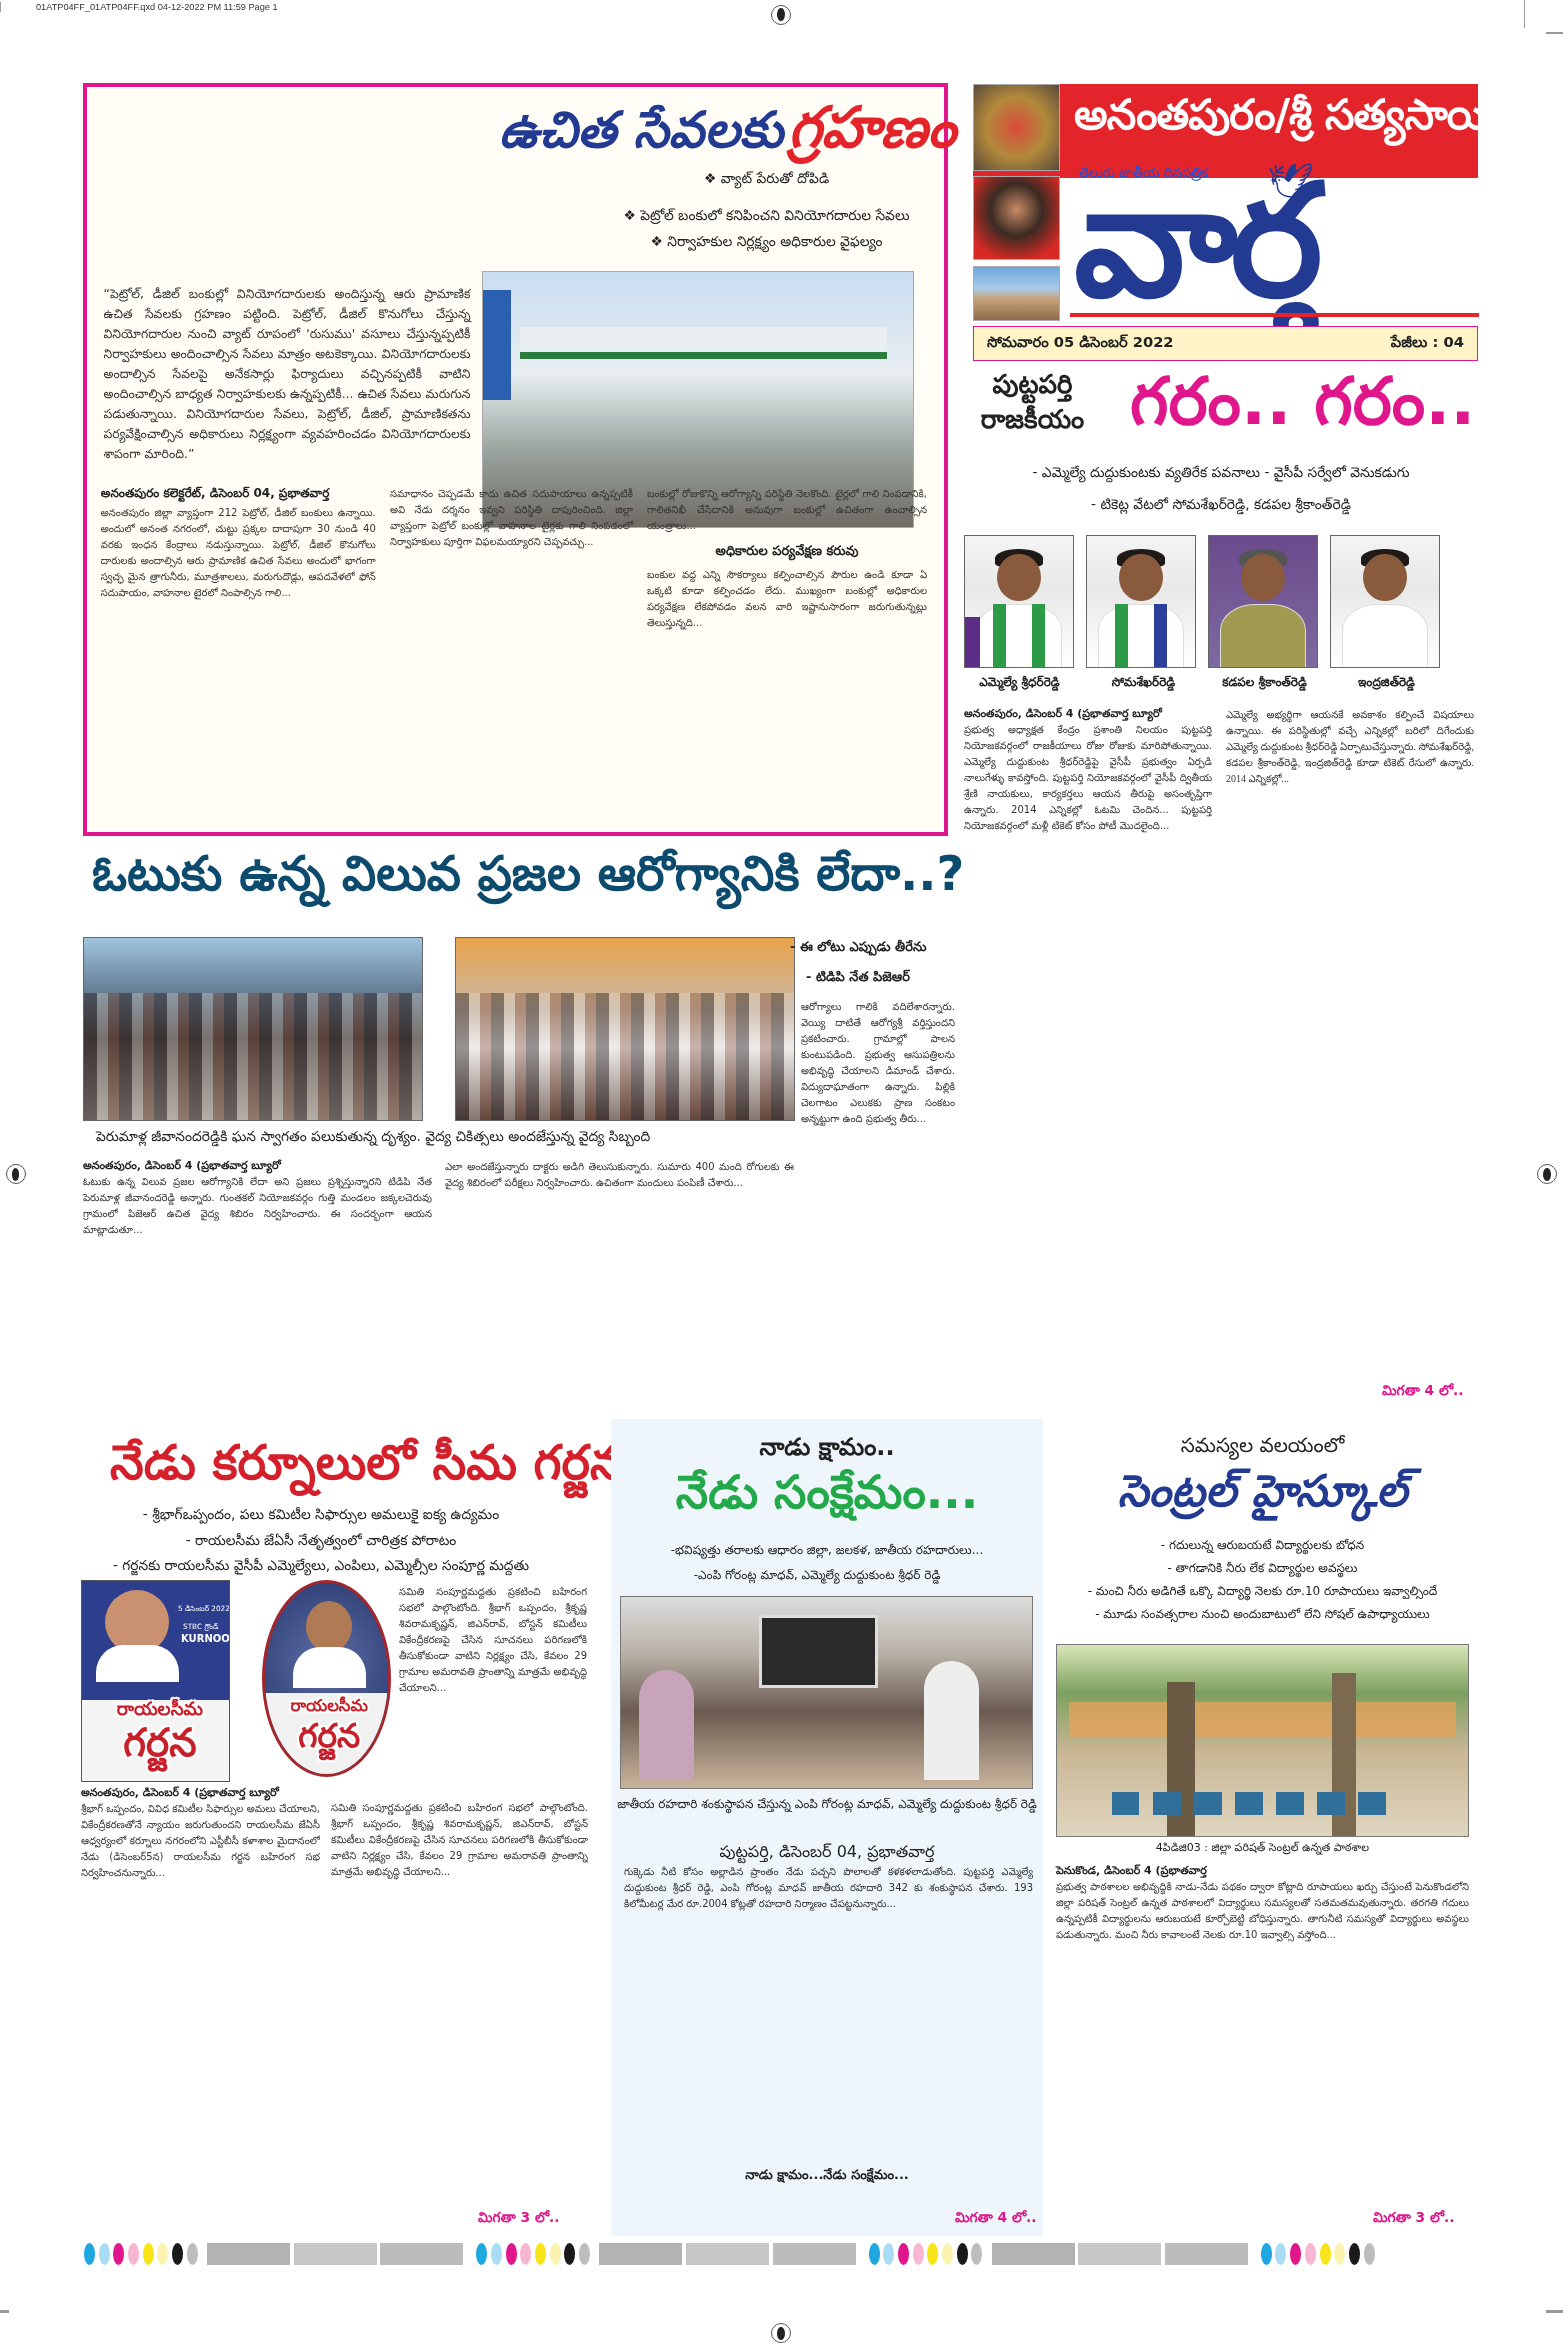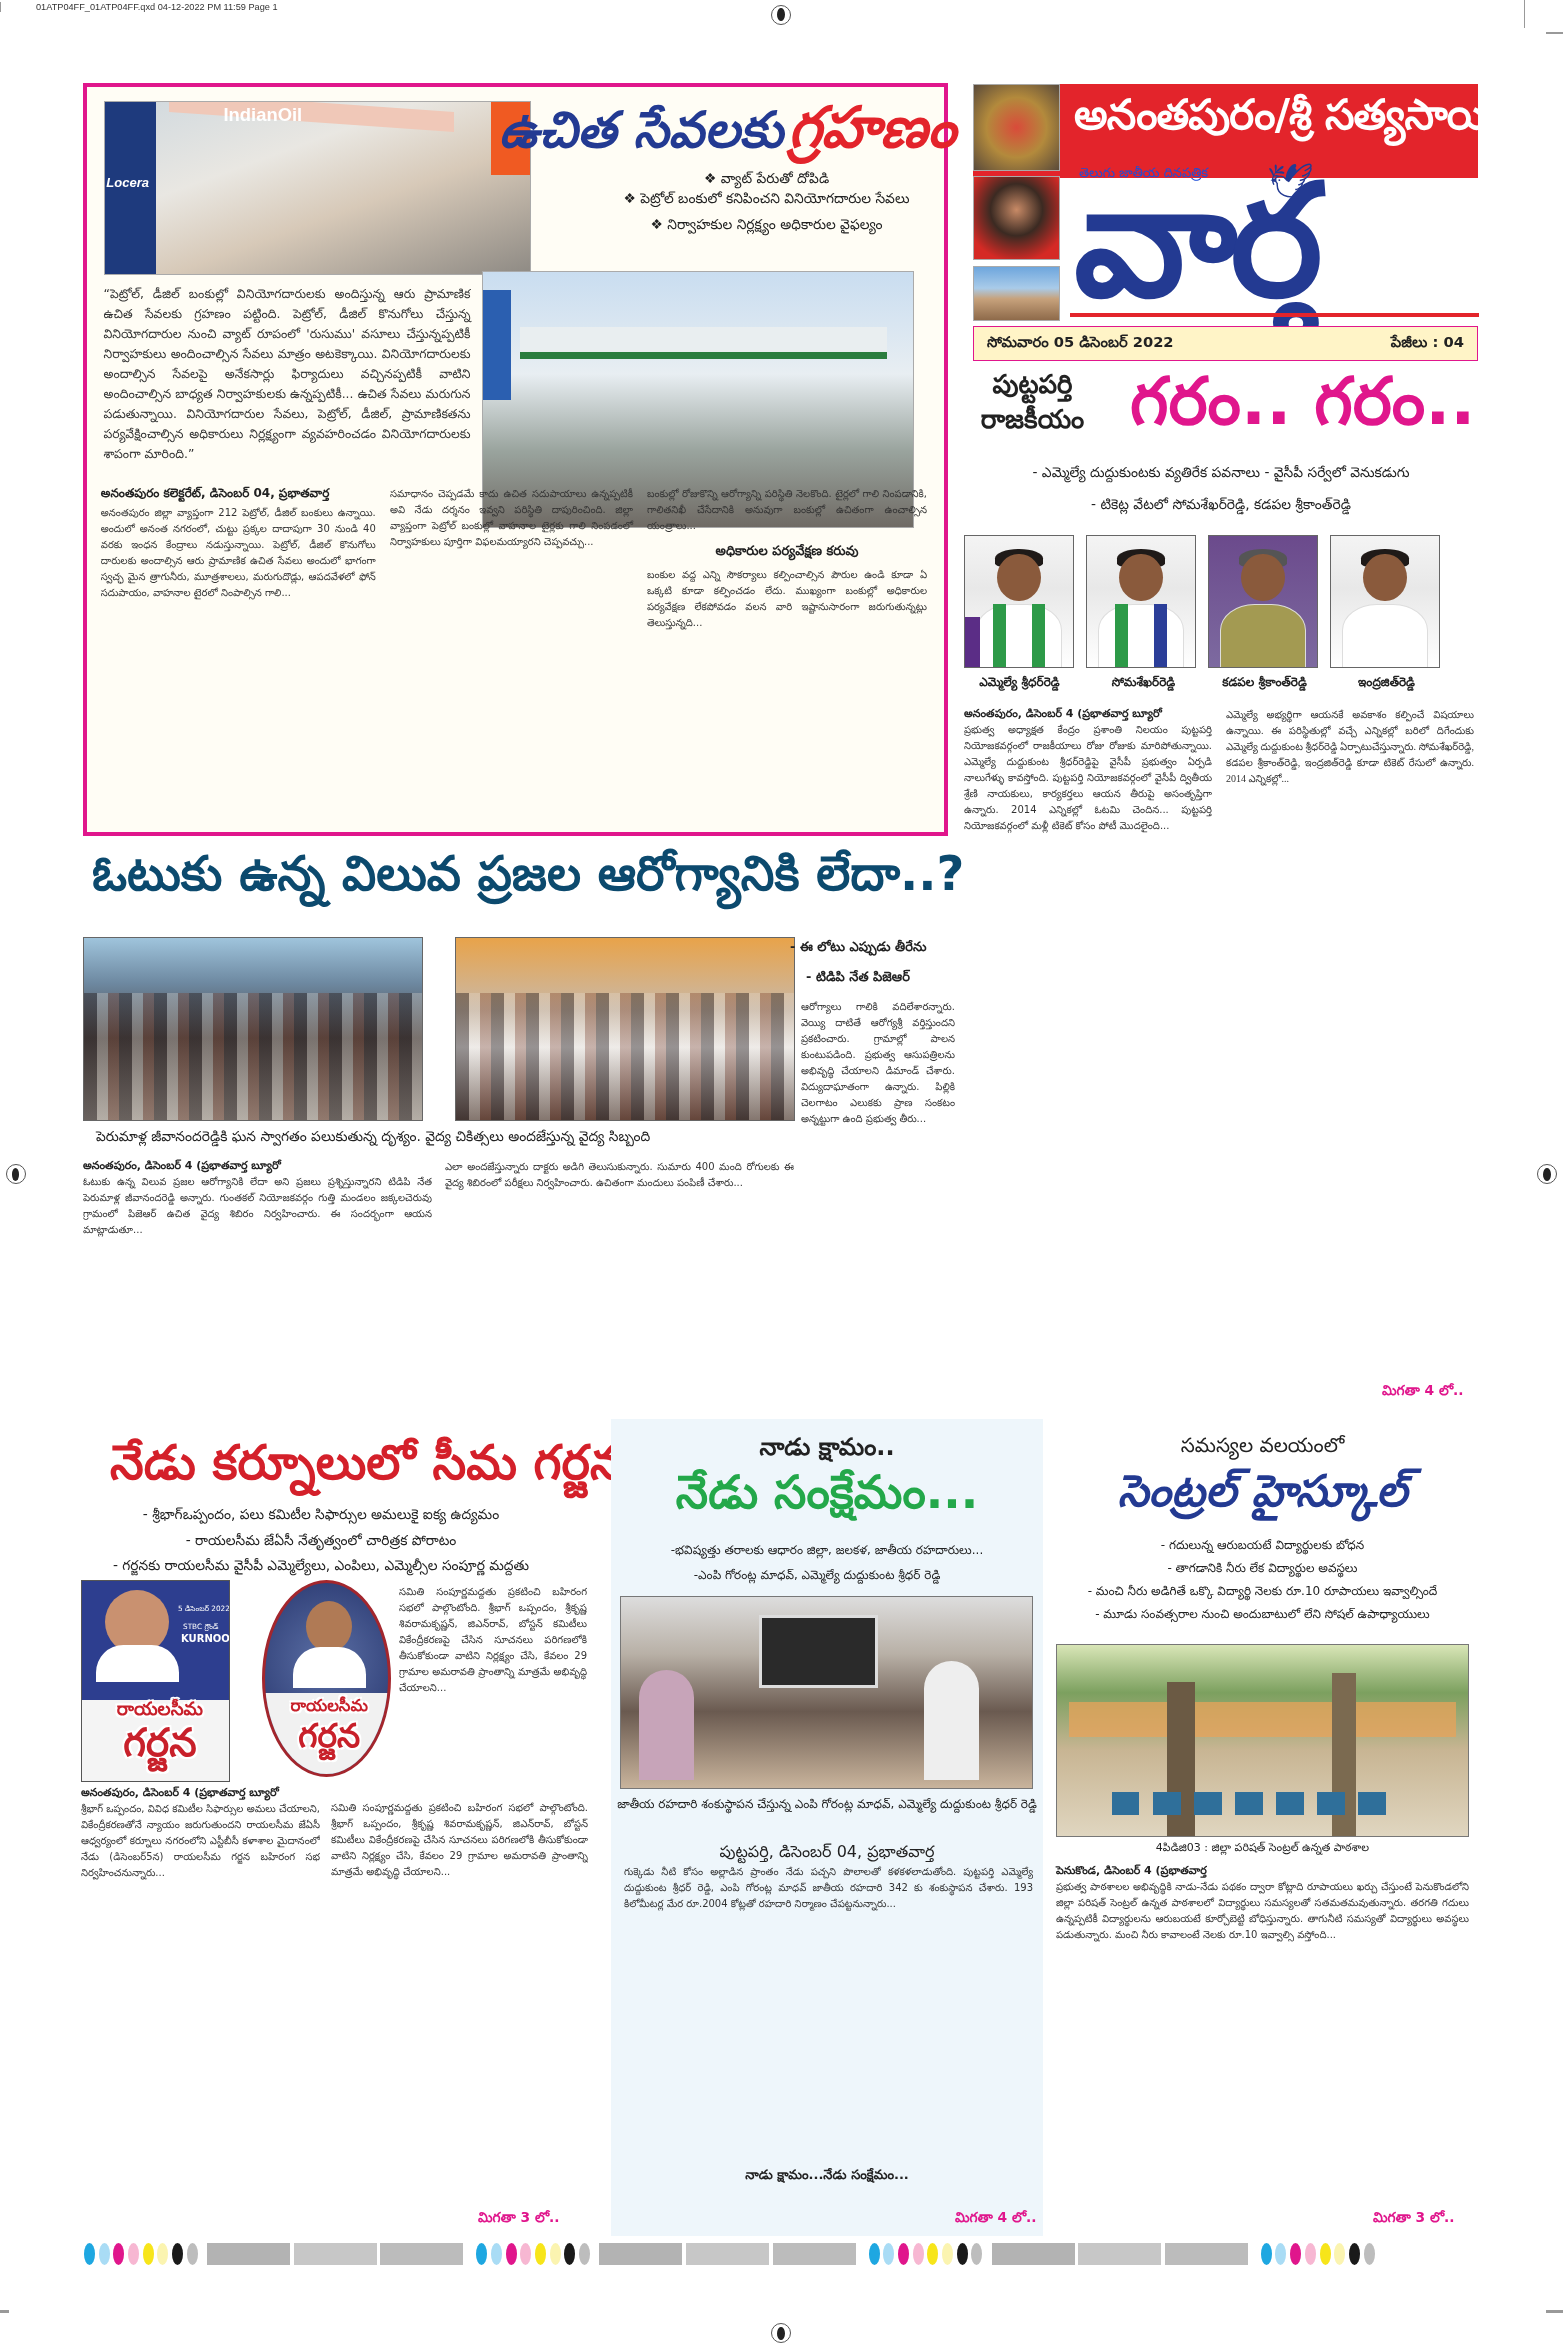--- a/index.html
+++ b/index.html
@@ -70,40 +70,33 @@
 <div class="abs reg-mark" style="left:771px;top:2323px;"></div>
 <div class="abs reg-mark" style="left:5.5px;top:1164px;"></div>
 <div class="abs reg-mark" style="left:1537px;top:1164px;"></div>
 <div class="abs crop-line" style="left:1524px;top:0;width:0.9px;height:27.5px;"></div>
 <div class="abs crop-line" style="left:1546px;top:32px;width:18.4px;height:1.8px;"></div>
 <div class="abs crop-line" style="left:0;top:2310px;width:9.2px;height:2.8px;"></div>
 <div class="abs crop-line" style="left:1546px;top:2310px;width:18.4px;height:2.8px;"></div>
 
 <div class="abs feature-box">
 
-  <div class="abs photo" style="left:16.5px;top:13.8px;width:427px;height:174px;">
-    <div class="abs" style="left:0;top:0;width:51px;height:174px;background:#1e3a7d;"></div>
-    <div class="abs" style="left:64px;top:0;width:285px;height:20px;background:#f0c8b8;transform:skewY(4deg);"></div>
-    <span class="label" style="left:119px;top:1.8px;font-size:18.4px;color:#fff;">IndianOil</span>
-    <span class="label" style="left:1.8px;top:73px;font-size:13px;font-style:italic;">Locera</span>
-    <div class="abs" style="left:386px;top:0;width:41px;height:73px;background:#f05a22;"></div>
-  </div>
 
   <div class="abs photo" style="left:395px;top:184px;width:432px;height:257px;background:linear-gradient(180deg,#c9ddf0 0%,#e8eef2 40%,#9aa49e 70%,#6f6a64 100%);">
     <div class="abs" style="left:37px;top:55px;width:367px;height:32px;background:#e9eef0;border-bottom:7.3px solid #2a7d3e;"></div>
     <div class="abs" style="left:0;top:18.4px;width:27.5px;height:110px;background:#2b5fb0;"></div>
   </div>
 
   <div class="abs feat-title" style="left:412px;top:7.3px;white-space:nowrap;">
     <span style="color:#233a92;font-size:50px;">ఉచిత సేవలకు</span>
     <span style="color:#e3242b;font-size:57px;">గ్రహణం</span>
   </div>
   <div class="abs" style="left:514px;top:83px;width:331px;text-align:center;">
     <div class="bullet">❖ వ్యాట్ పేరుతో దోపిడి</div>
-    <div class="bullet" style="margin-top:0;">❖ పెట్రోల్ బంకులో కనిపించని వినియోగదారుల సేవలు</div>
+    <div class="bullet" style="margin-top:17px;">❖ పెట్రోల్ బంకులో కనిపించని వినియోగదారుల సేవలు</div>
     <div class="bullet" style="margin-top:5.5px;">❖ నిర్వాహకుల నిర్లక్ష్యం అధికారుల వైఫల్యం</div>
   </div>
 
   <div class="abs quote" style="left:16.5px;top:197px;width:367px;">“పెట్రోల్, డీజిల్ బంకుల్లో వినియోగదారులకు అందిస్తున్న ఆరు ప్రామాణిక ఉచిత సేవలకు గ్రహణం పట్టింది. పెట్రోల్, డీజిల్ కొనుగోలు చేస్తున్న వినియోగదారుల నుంచి వ్యాట్ రూపంలో 'రుసుము' వసూలు చేస్తున్నప్పటికీ నిర్వాహకులు అందించాల్సిన సేవలు మాత్రం అటకెక్కాయి. వినియోగదారులకు అందాల్సిన సేవలపై అనేకసార్లు ఫిర్యాదులు వచ్చినప్పటికీ వాటిని అందించాల్సిన బాధ్యత నిర్వాహకులకు ఉన్నప్పటికీ... ఉచిత సేవలు మరుగున పడుతున్నాయి. వినియోగదారుల సేవలు, పెట్రోల్, డీజిల్, ప్రామాణికతను పర్యవేక్షించాల్సిన అధికారులు నిర్లక్ష్యంగా వ్యవహరించడం వినియోగదారులకు శాపంగా మారింది.”</div>
 
   <div class="abs" style="left:13.8px;top:399px;width:275px;">
     <div style="font-size:12px;font-weight:bold;margin-bottom:1.8px;">అనంతపురం కలెక్టరేట్, డిసెంబర్ 04, ప్రభాతవార్త</div>
     <div class="body-text">అనంతపురం జిల్లా వ్యాప్తంగా 212 పెట్రోల్, డీజిల్ బంకులు ఉన్నాయి. అందులో అనంత నగరంలో, చుట్టు ప్రక్కల దాదాపుగా 30 నుండి 40 వరకు ఇంధన కేంద్రాలు నడుస్తున్నాయి. పెట్రోల్, డీజిల్ కొనుగోలు దారులకు అందాల్సిన ఆరు ప్రామాణిక ఉచిత సేవలు అందులో భాగంగా స్వచ్ఛ మైన త్రాగునీరు, మూత్రశాలలు, మరుగుదొడ్లు, ఆపదవేళలో ఫోన్ సదుపాయం, వాహనాల టైరలో నింపాల్సిన గాలి...</div>
   </div>
   <div class="abs" style="left:560px;top:399px;width:280px;">

